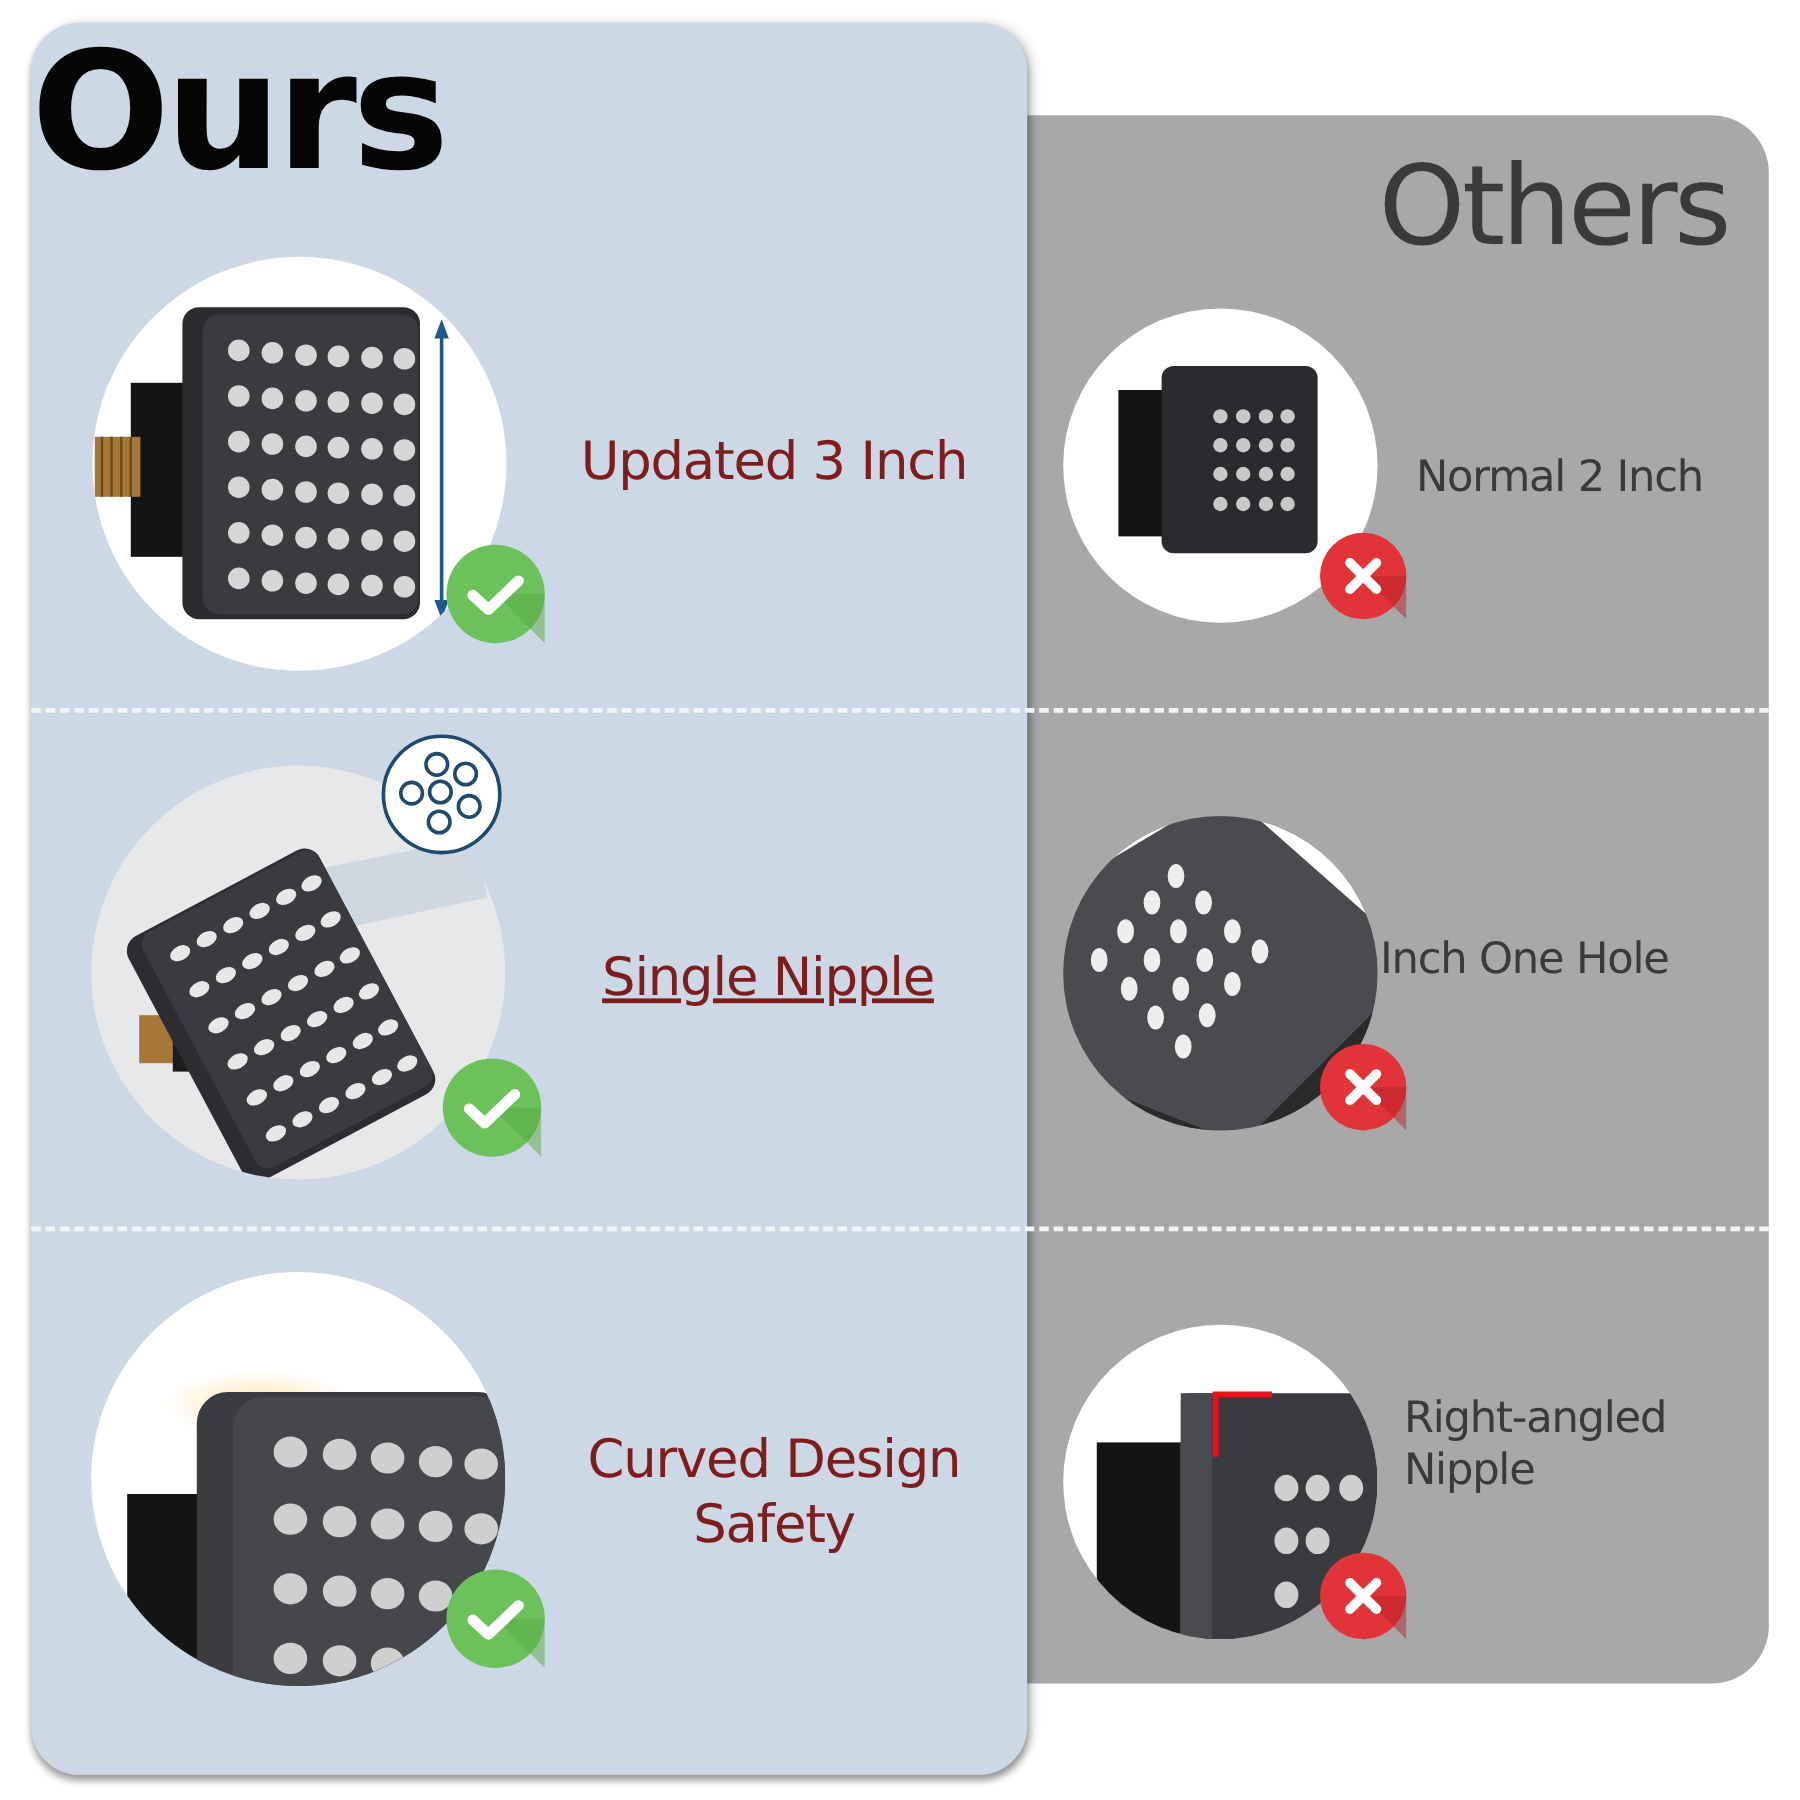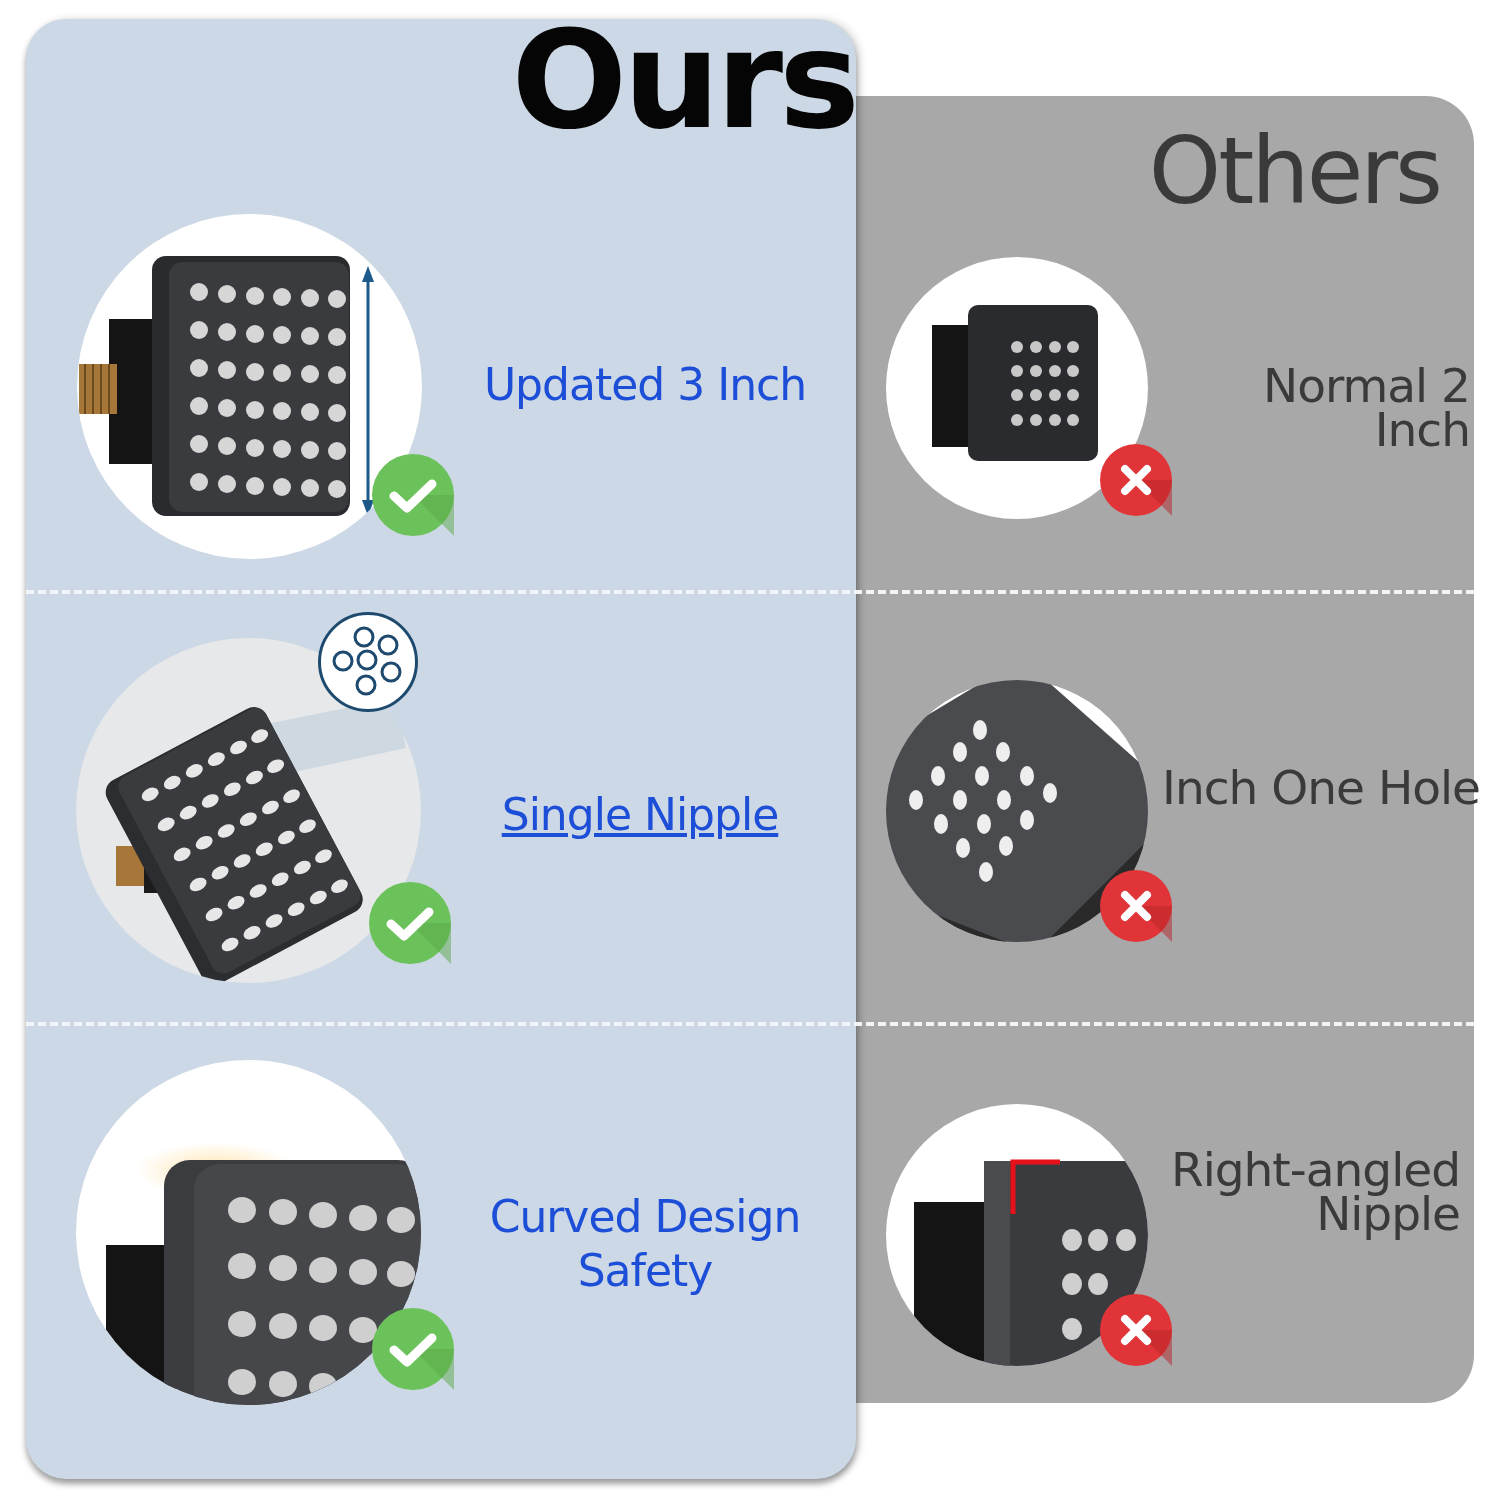--- a/index.html
+++ b/index.html
@@ -8,43 +8,43 @@
   .panel-others {
     position: absolute; left: 840px; top: 96px; width: 634px; height: 1307px;
     background: #a8a8a8; border-radius: 0 48px 48px 0;
   }
   .panel-ours {
     position: absolute; left: 26px; top: 19px; width: 830px; height: 1460px;
     background: #ccd8e5; border-radius: 40px;
     box-shadow: 0 5px 6px rgba(0,0,0,0.35), 4px 0 8px rgba(0,0,0,0.15);
   }
   .title-ours {
-    position: absolute; left: 26px; width: 830px; top: 12px; text-align: right;
+    position: absolute; left: 26px; width: 830px; top: 26px; text-align: left;
     font-size: 136px; font-weight: 700; color: #050505; letter-spacing: -4px; line-height: 1;
     font-family: "DejaVu Sans", sans-serif;
   }
   .title-others {
     position: absolute; left: 860px; width: 580px; top: 126px; text-align: right;
     font-size: 92px; color: #3a3a3a; letter-spacing: -3px; line-height: 1;
     font-family: "DejaVu Sans", sans-serif;
   }
   .divider {
     position: absolute; left: 26px; width: 1448px; height: 0;
     border-top: 4px dashed #f2f5f8;
   }
   .circle {
     position: absolute; border-radius: 50%; background: #ffffff; overflow: hidden;
   }
   .feature-ours {
-    position: absolute; text-align: center; color: #1d4ed8; font-size: 44px; line-height: 54px;
+    position: absolute; text-align: center; color: #7f1d1d; font-size: 44px; line-height: 54px;
     font-family: "DejaVu Sans", sans-serif; letter-spacing: -1px;
   }
   .feature-others {
-    position: absolute; text-align: right; color: #3a3a3a; font-size: 47px; line-height: 44px;
-    font-family: "DejaVu Sans", sans-serif; letter-spacing: -1px;
+    position: absolute; text-align: left; color: #3a3a3a; font-size: 36px; line-height: 44px;
+    font-family: "DejaVu Sans", sans-serif; letter-spacing: -1px; margin-top: 12px;
   }
   .badge {
     position: absolute; width: 82px; height: 82px; border-radius: 50%;
   }
   .badge.ok { background: #6cc25a; }
   .badge.no { background: #e13438; }
   .badge svg { position: absolute; left: 0; top: 0; }
 </style>
 </head>
 <body>

